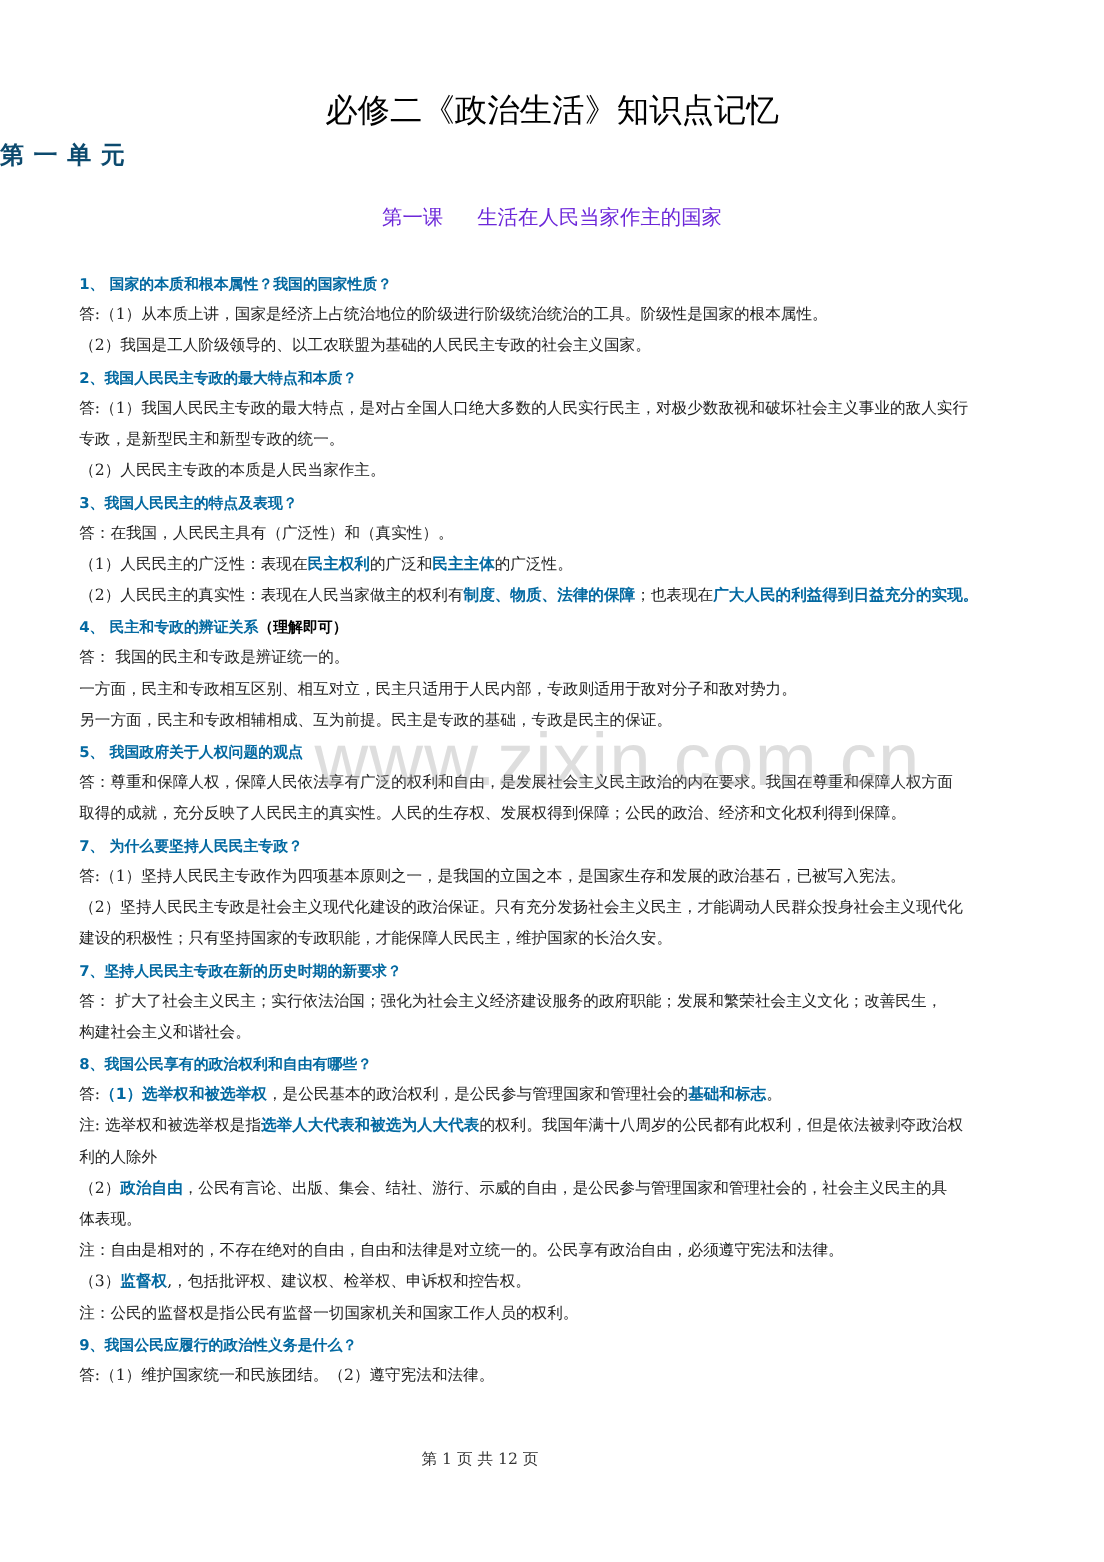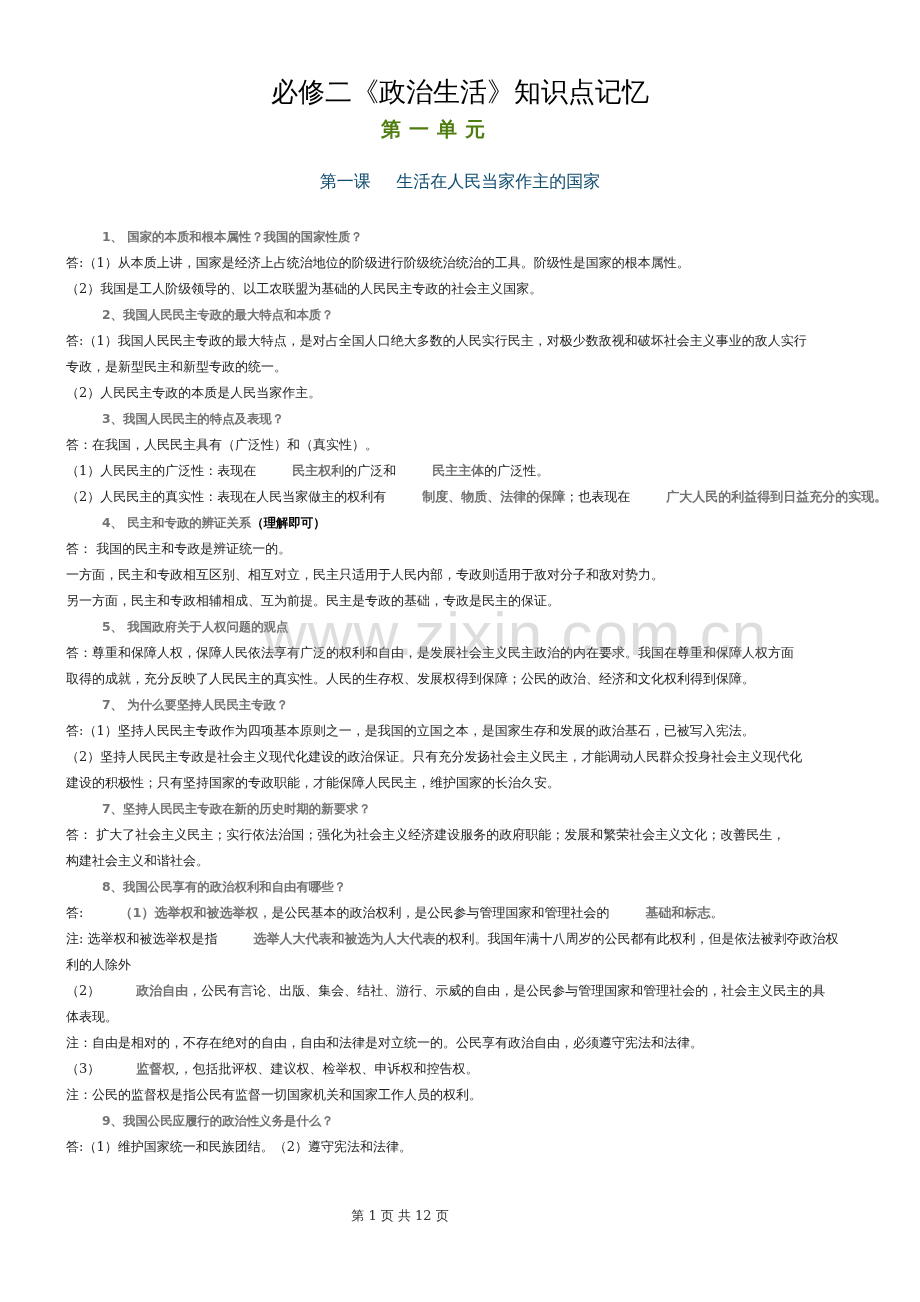--- a/index.html
+++ b/index.html
@@ -1,28 +1,28 @@
 <!DOCTYPE html>
 <html><head>
 <meta charset="utf-8">
 <style>
   html, body { margin: 0; padding: 0; background: #ffffff; }
   body { width: 920px; height: 1302px; position: relative; overflow: hidden;
          font-family: "DejaVu Serif", "Liberation Serif", serif; color: #111; }
   .page { position: absolute; left: 0; top: 0; width: 920px; height: 1302px; border-radius: 20px; }
   .title { position: absolute; top: 74px; left: 0; width: 920px; text-align: center;
            font-family: "DejaVu Sans", sans-serif; font-size: 27px; font-weight: normal; letter-spacing: 0px; color: #000; }
-  .unit { position: absolute; top: 116px; left: 0; width: 874px; text-align: center;
-          font-family: "DejaVu Sans", sans-serif; font-size: 20px; font-weight: bold; letter-spacing: 8px; color: #4d7c0f; }
+  .unit { position: absolute; top: 116px; left: 0; width: 874px; 
+          font-family: "DejaVu Sans", sans-serif; font-size: 20px; font-weight: bold; letter-spacing: 8px; color: #0c4a6e; }
   .lesson { position: absolute; top: 170px; left: 0; width: 920px; text-align: center;
-            font-family: Liberation Serif, serif; font-size: 17px; color: #0c4a6e; white-space: pre; }
+            font-family: Liberation Sans, sans-serif; font-size: 17px; color: #6d28d9; white-space: pre; }
   .content { position: absolute; top: 224px; left: 66px; width: 800px; }
   .line { font-size: 13px; line-height: 26px; height: 26px; white-space: nowrap; overflow: visible; color: #222; }
   .q { font-family: "DejaVu Sans", sans-serif; font-weight: bold; color: #000; font-size: 12.4px; }
-  .b { font-family: "DejaVu Sans", sans-serif; font-weight: bold; color: #737373; margin-left: 36px; }
+  .b { font-family: "DejaVu Sans", sans-serif; font-weight: bold; color: #0369a1; }
   .watermark { position: absolute; left: 262px; top: 598px; font-family: "Liberation Sans", sans-serif;
                font-size: 62px; color: rgba(160,160,160,0.35); letter-spacing: 1px; pointer-events: none; }
   .footer { position: absolute; top: 1207px; left: 0; width: 800px; text-align: center;
             font-size: 13px; color: #333; white-space: pre; }
 </style>
 </head>
 <body>
 
 <div class="page">
   <div class="title">必修二《政治生活》知识点记忆</div>

